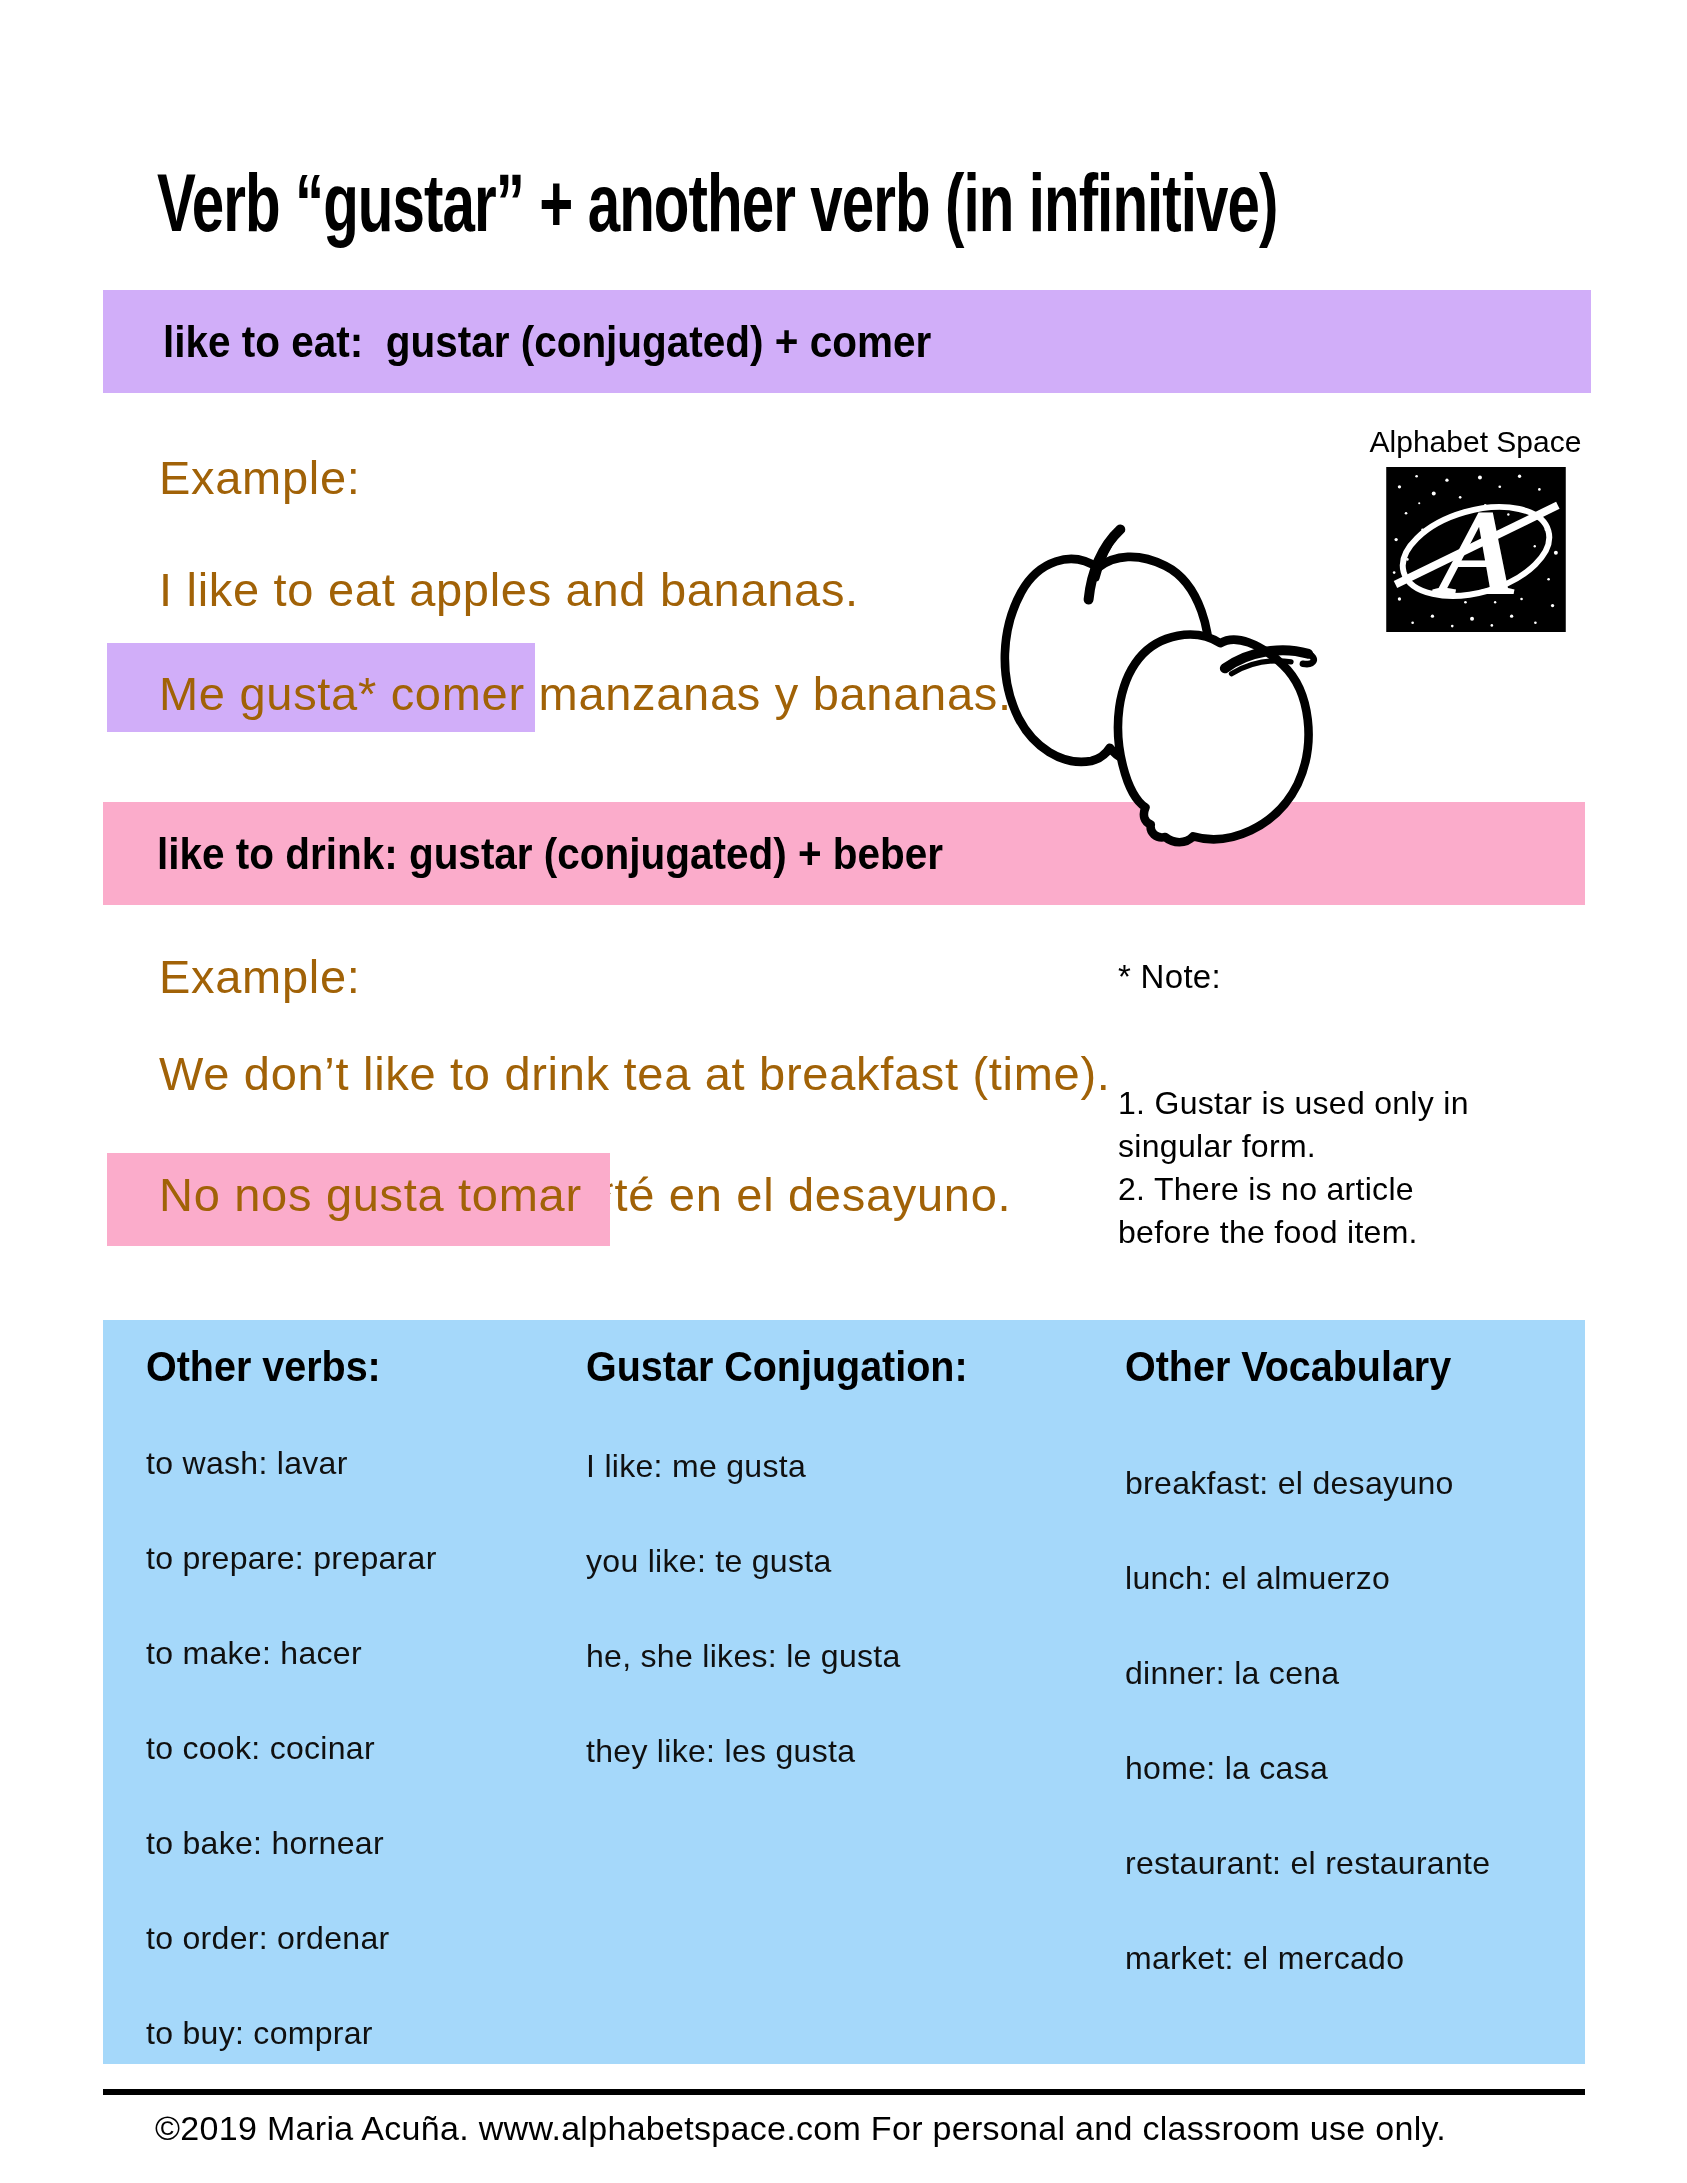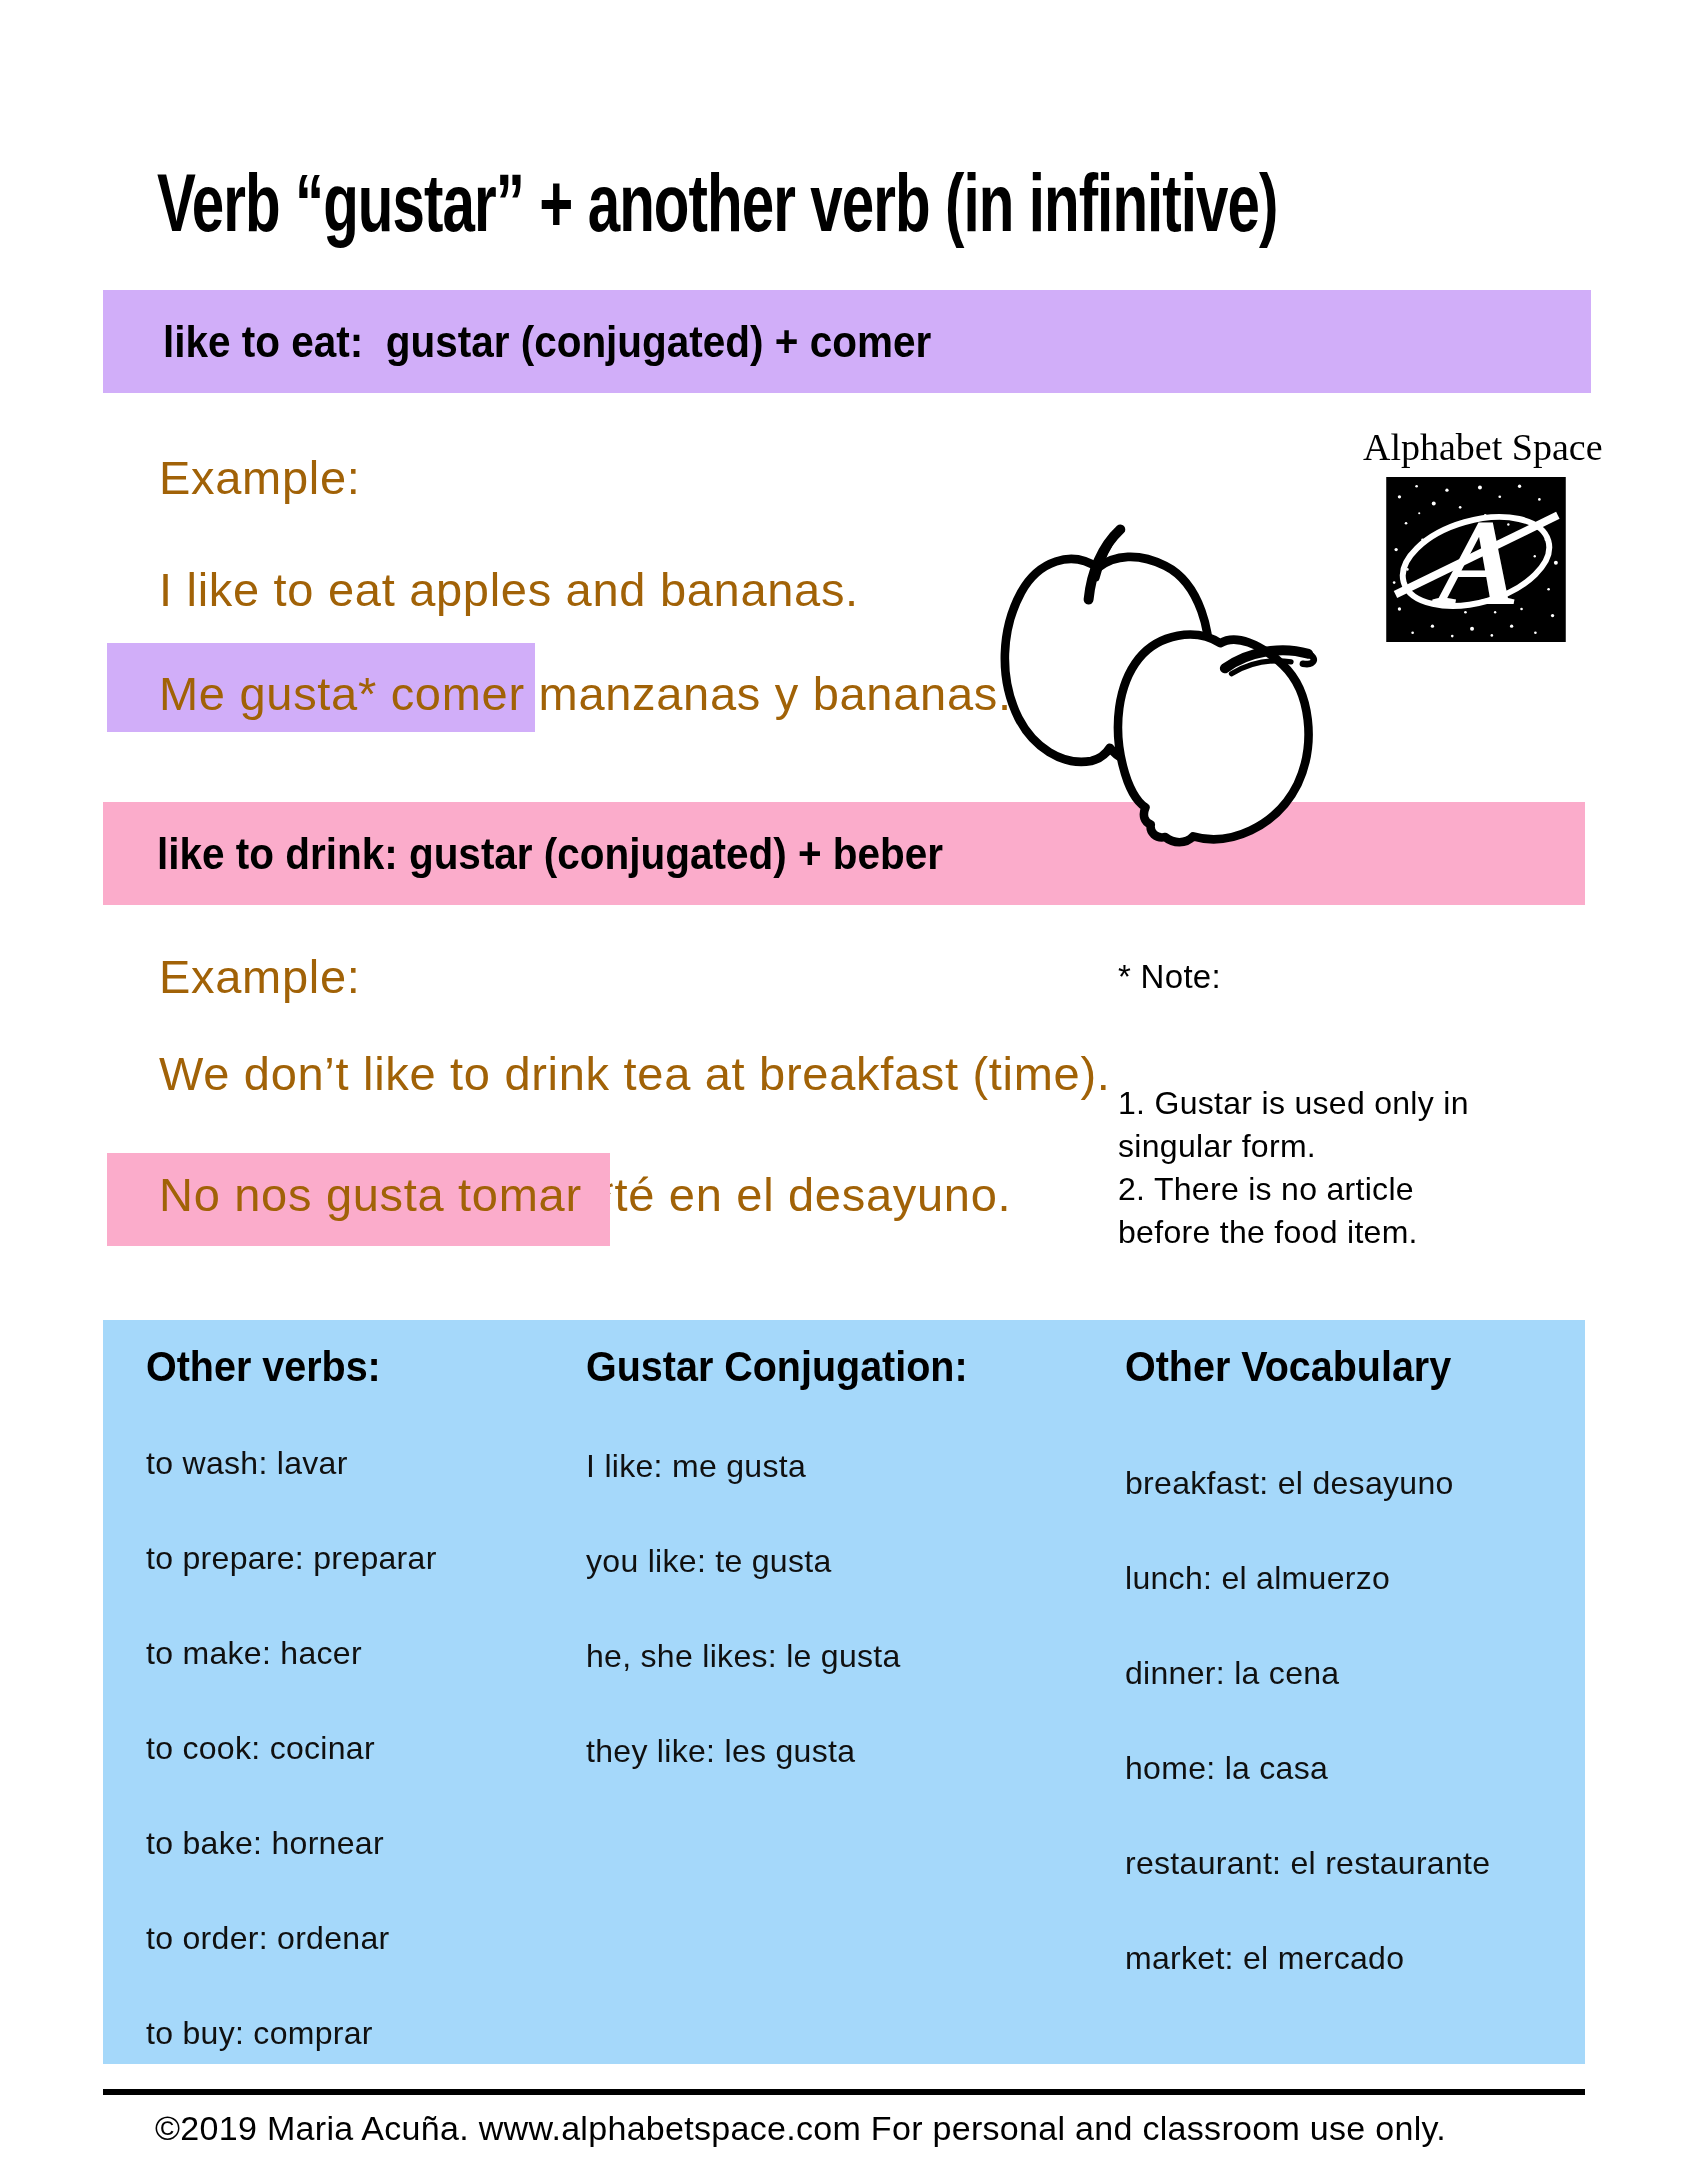--- a/index.html
+++ b/index.html
@@ -27,21 +27,21 @@
   .hl{position:relative;z-index:0;}
   .hl::before{content:"";position:absolute;z-index:-1;left:-52px;}
   .hl-purple::before{right:-10px;top:-24px;bottom:-12px;background:var(--purple);}
   .hl-pink::before{right:-28px;top:-14.6px;bottom:-25px;background:var(--pink);}
 
   .note-title{position:absolute;left:1118px;top:958px;font-size:33px;letter-spacing:0.3px;}
   .note-lines{position:absolute;left:1118px;top:1082px;font-size:32px;letter-spacing:0.3px;}
   .note-lines .list-row{line-height:43px;white-space:nowrap;}
 
   .logo{position:absolute;left:1363px;top:425px;width:225px;text-align:center;z-index:1;}
-  .logo-name{font-family:Liberation Serif, serif;font-size:38px;white-space:nowrap;}
+  .logo-name{font-family:Liberation Sans, sans-serif;font-size:30px;white-space:nowrap;}
   .logo-emblem{display:block;margin:8px auto 0;}
 
   .apples{position:absolute;left:992px;top:503px;width:344px;height:344px;z-index:2;}
 
   .vocab-box{position:absolute;left:103px;top:1320px;width:1482px;height:744px;background:var(--blue);}
   .vocab-col{position:absolute;top:0;height:100%;}
   #col-verbs{left:43px;}  #col-conj{left:483px;}  #col-vocab{left:1022px;}
   .vocab-header{position:absolute;top:23px;font-size:42px;font-weight:bold;white-space:nowrap;
                 transform:scaleX(.94);transform-origin:left top;}
   .vocab-items{position:absolute;font-size:32px;letter-spacing:0.3px;color:#101010;}

